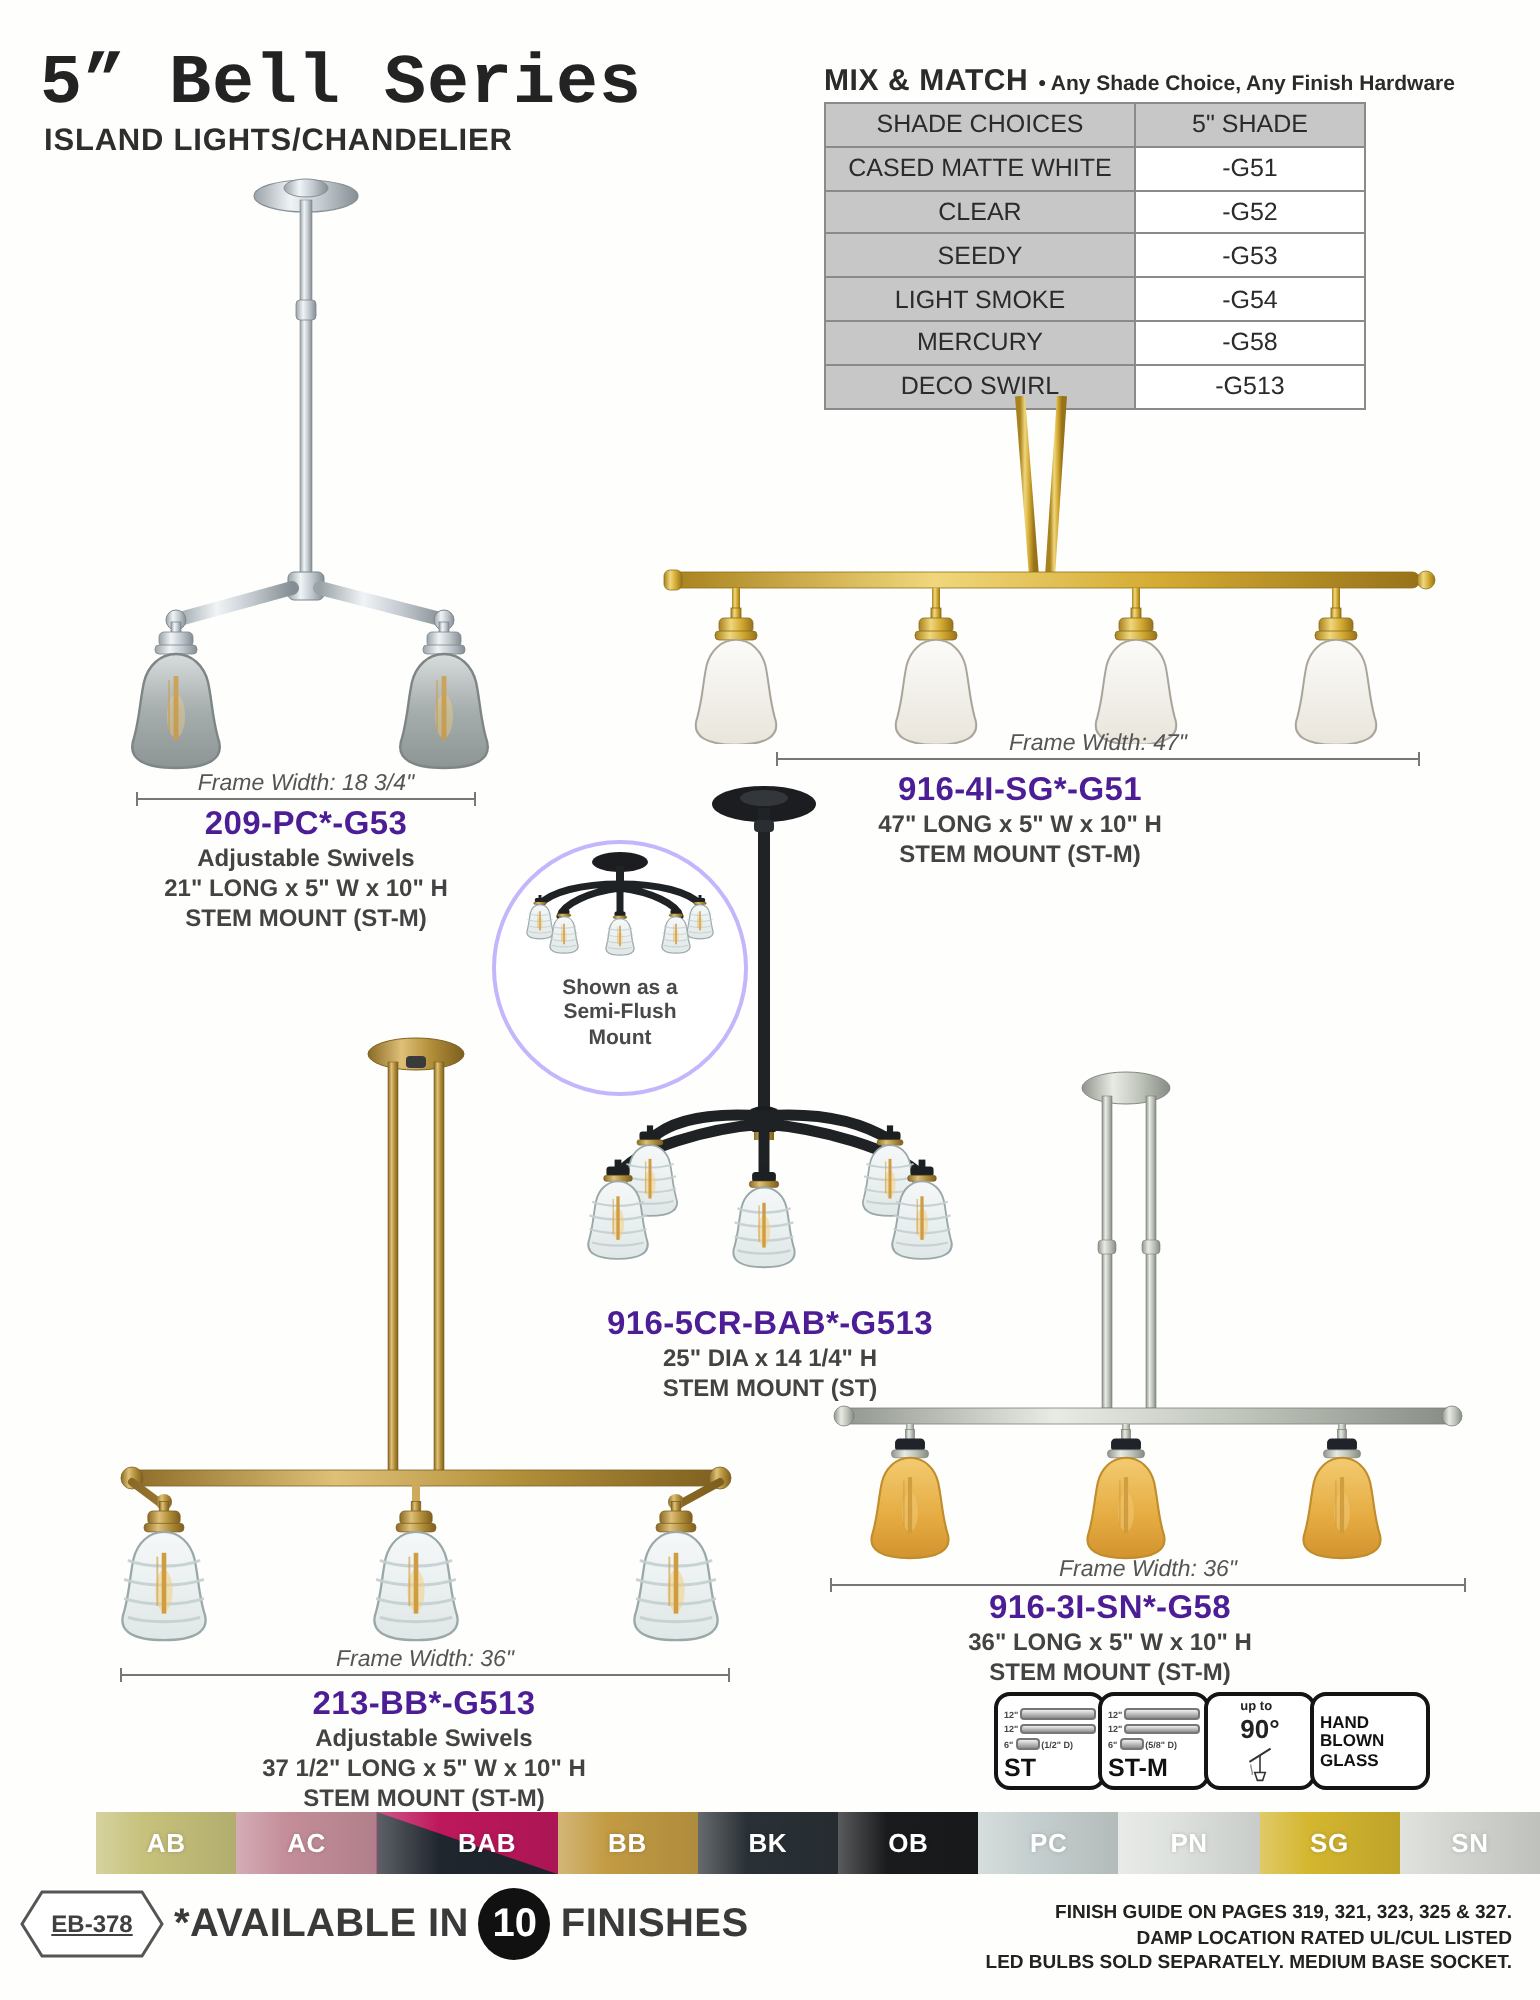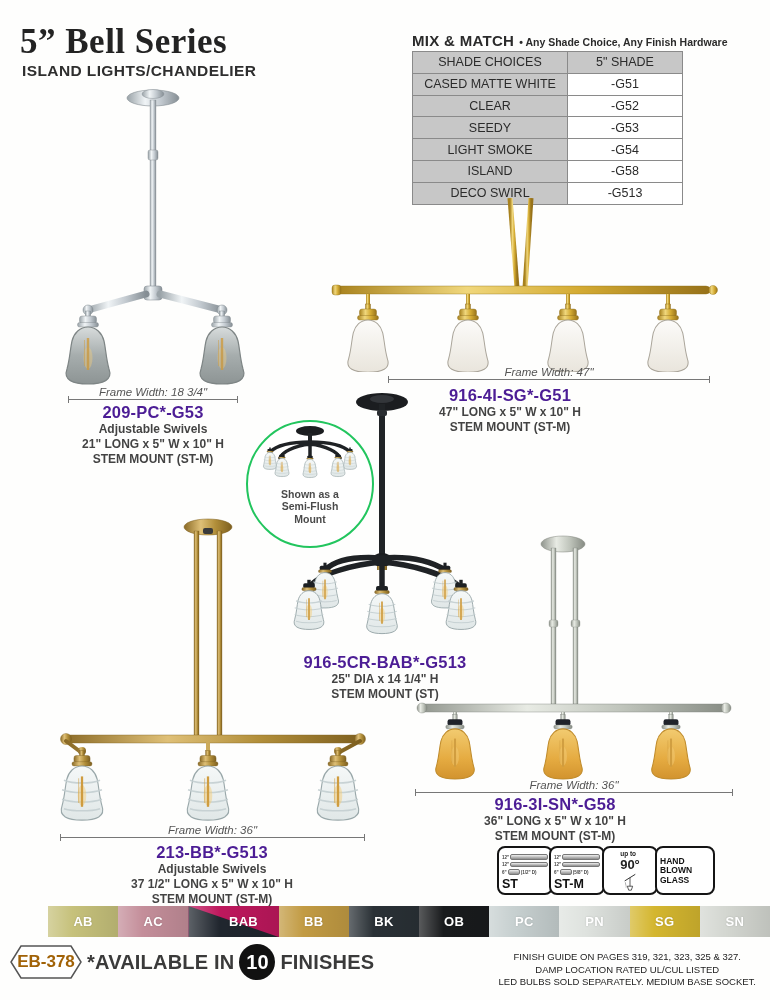--- a/index.html
+++ b/index.html
@@ -1,21 +1,21 @@
 <!DOCTYPE html>
 <html><head>
 <meta charset="utf-8">
 <style>
   html,body{margin:0;padding:0;background:#e8e8e8;}
   .page{position:relative;width:770px;height:1000px;background:#fefefd;overflow:hidden;
         font-family:"Liberation Sans",sans-serif;color:#222;}
   .abs{position:absolute;}
 
   
-  .title{position:absolute;left:20px;top:22px;font-family:Liberation Serif, serif;
+  .title{position:absolute;left:20px;top:22px;font-family:Liberation Mono, monospace;
          font-weight:bold;font-size:35px;color:#232323;letter-spacing:.5px;}
   .subtitle{position:absolute;left:22px;top:62px;font-size:15.5px;font-weight:bold;
             color:#2e2e2e;letter-spacing:.4px;}
 
   
   .mmhead{position:absolute;left:412px;top:32px;display:flex;align-items:baseline;white-space:nowrap;}
   .mmhead .mm1{font-weight:bold;font-size:15px;color:#2b2b2b;letter-spacing:.3px;}
   .mmhead .mm2{font-size:10.5px;color:#2b2b2b;margin-left:5px;font-weight:bold;}
   .shadeTable{position:absolute;left:412px;top:51px;width:269px;border:1.5px solid #8a8a8a;
               display:grid;grid-template-columns:154px 1fr;font-size:12.5px;color:#2b2b2b;}
@@ -32,21 +32,21 @@
 
   
   .dim{position:absolute;display:flex;flex-direction:column;align-items:center;}
   .dim-text{font-style:italic;font-size:11.5px;color:#555;margin-bottom:1px;}
   .dim-line{position:relative;width:100%;height:1px;background:#777;}
   .dim-line::before,.dim-line::after{content:"";position:absolute;top:-3px;width:1px;height:7px;background:#777;}
   .dim-line::before{left:0;} .dim-line::after{right:0;}
 
   
   .inset{position:absolute;left:246px;top:420px;width:124px;height:124px;border-radius:50%;
-         border:2px solid #22c55e;background:#fff;overflow:hidden;}
+         border:2px solid #c4b5fd;background:#fff;overflow:hidden;}
   .inset-caption{position:absolute;left:0;top:66px;width:100%;text-align:center;
                  font-size:10.5px;line-height:1.18;color:#2a2a2a;font-weight:bold;opacity:.85;}
 
   
   .badge{position:absolute;top:846px;width:46px;height:40px;border:2px solid #141414;border-radius:8px;
          background:#fff;display:flex;flex-direction:column;align-items:flex-start;justify-content:flex-end;
          padding:3px 3px 2px 3px;}
   .blabel{font-weight:bold;font-size:12.5px;color:#111;line-height:1.05;margin-top:1px;}
   .rodrow{display:flex;align-items:center;gap:1px;width:100%;margin-bottom:2px;}
   .rodlabel{font-size:4.5px;color:#444;font-weight:bold;white-space:nowrap;}
@@ -63,26 +63,26 @@
   .swatch::after{content:"";position:absolute;inset:0;
        background:linear-gradient(90deg,rgba(255,255,255,.28),rgba(255,255,255,0) 35%,rgba(0,0,0,.10));}
   .swatch span{position:relative;z-index:2;color:#fff;font-weight:bold;font-size:13px;letter-spacing:.3px;
        text-shadow:0 0 2px rgba(0,0,0,.18);}
   .diag{position:absolute;inset:0;clip-path:polygon(0 0,100% 100%,0 100%);}
 
   
   .footer-left{position:absolute;left:10px;top:944px;display:flex;align-items:center;gap:5px;}
   .hex{position:relative;width:72px;height:34px;}
   .hex span{position:absolute;inset:0;display:flex;align-items:center;justify-content:center;
-            font-weight:bold;font-size:17px;color:#a16207;}
+            font-weight:bold;font-size:12px;color:#404040;text-decoration:underline;}
   .availtxt{font-weight:bold;font-size:20px;color:#3a3a3a;letter-spacing:.2px;}
   .tencircle{width:36px;height:36px;border-radius:50%;background:#111;color:#fff;display:flex;
              align-items:center;justify-content:center;font-weight:bold;font-size:20px;}
-  .footer-notes{position:absolute;right:14px;top:951px;text-align:center;font-size:9.5px;
-                font-weight:normal;color:#222;line-height:1.32;}
+  .footer-notes{position:absolute;right:14px;top:951px;text-align:right;font-size:9.5px;
+                font-weight:bold;color:#222;line-height:1.32;}
 
   svg{display:block;}
 </style>
 </head>
 <body>
 
 <div class="page">
 
   <svg width="0" height="0" style="position:absolute" aria-hidden="true">
     <defs>
@@ -178,21 +178,21 @@
     <div class="cell c1 hd">SHADE CHOICES</div>
     <div class="cell c2 hd">5" SHADE</div>
     <div class="cell c1">CASED MATTE WHITE</div>
     <div class="cell c2">-G51</div>
     <div class="cell c1">CLEAR</div>
     <div class="cell c2">-G52</div>
     <div class="cell c1">SEEDY</div>
     <div class="cell c2">-G53</div>
     <div class="cell c1">LIGHT SMOKE</div>
     <div class="cell c2">-G54</div>
-    <div class="cell c1">ISLAND</div>
+    <div class="cell c1">MERCURY</div>
     <div class="cell c2">-G58</div>
     <div class="cell c1">DECO SWIRL</div>
     <div class="cell c2">-G513</div>
   </div>
 
   <svg class="abs" style="left:40px;top:86px" width="230" height="300" viewBox="0 0 230 300">
     <ellipse cx="113" cy="12" rx="26" ry="8" fill="url(#gChrome)" stroke="#868f94" stroke-width=".6"></ellipse>
     <ellipse cx="113" cy="8" rx="11" ry="4.5" fill="url(#gChrome)" stroke="#868f94" stroke-width=".5"></ellipse>
     <rect x="110" y="14" width="6" height="188" fill="url(#gChrome)" stroke="#7d868c" stroke-width=".3"></rect>
     <rect x="108" y="64" width="10" height="10" rx="2" fill="url(#gChrome)" stroke="#7d868c" stroke-width=".4"></rect>

